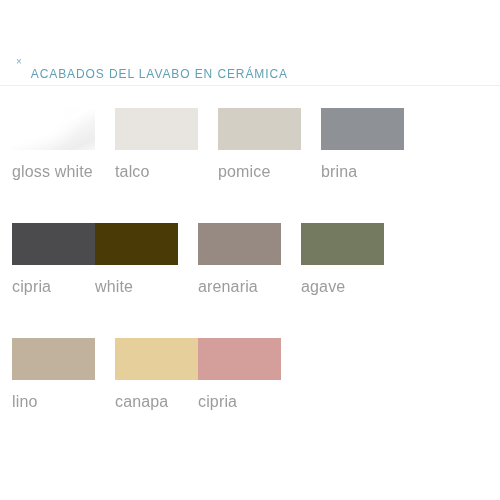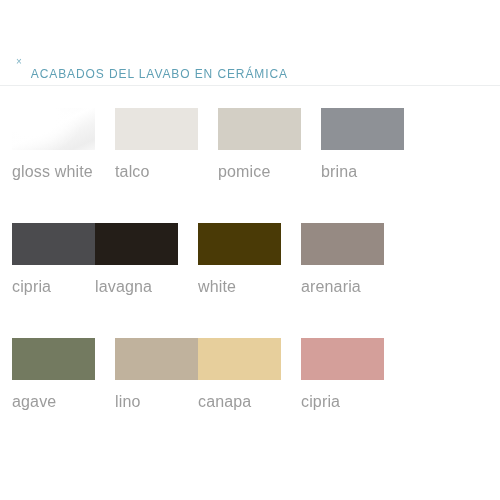--- a/index.html
+++ b/index.html
@@ -121,24 +121,20 @@
       </div>
       <div class="swatch-cell">
         <div class="swatch-chip" style="background: rgb(142, 145, 150);"></div>
         <div class="swatch-label">brina</div>
       </div>
       <div class="swatch-cell">
         <div class="swatch-chip" style="background: rgb(75, 75, 78);"></div>
         <div class="swatch-label">cipria</div>
       </div>
       <div class="swatch-cell">
-        <div class="swatch-chip" style="background: rgb(36, 30, 24);"></div>
-        <div class="swatch-label">lavagna</div>
-      </div>
-      <div class="swatch-cell">
         <div class="swatch-chip" style="background: rgb(74, 58, 6);"></div>
         <div class="swatch-label">white</div>
       </div>
       <div class="swatch-cell">
         <div class="swatch-chip" style="background: rgb(150, 138, 131);"></div>
         <div class="swatch-label">arenaria</div>
       </div>
       <div class="swatch-cell">
         <div class="swatch-chip" style="background: rgb(115, 122, 96);"></div>
         <div class="swatch-label">agave</div>

